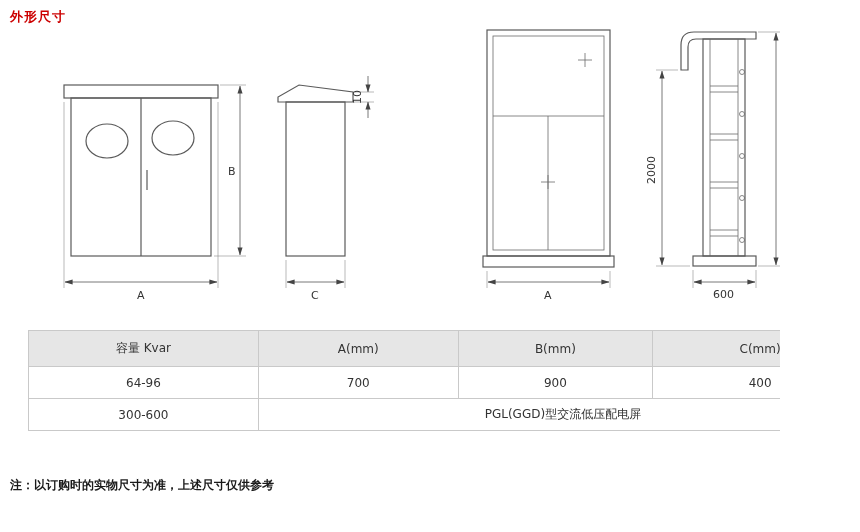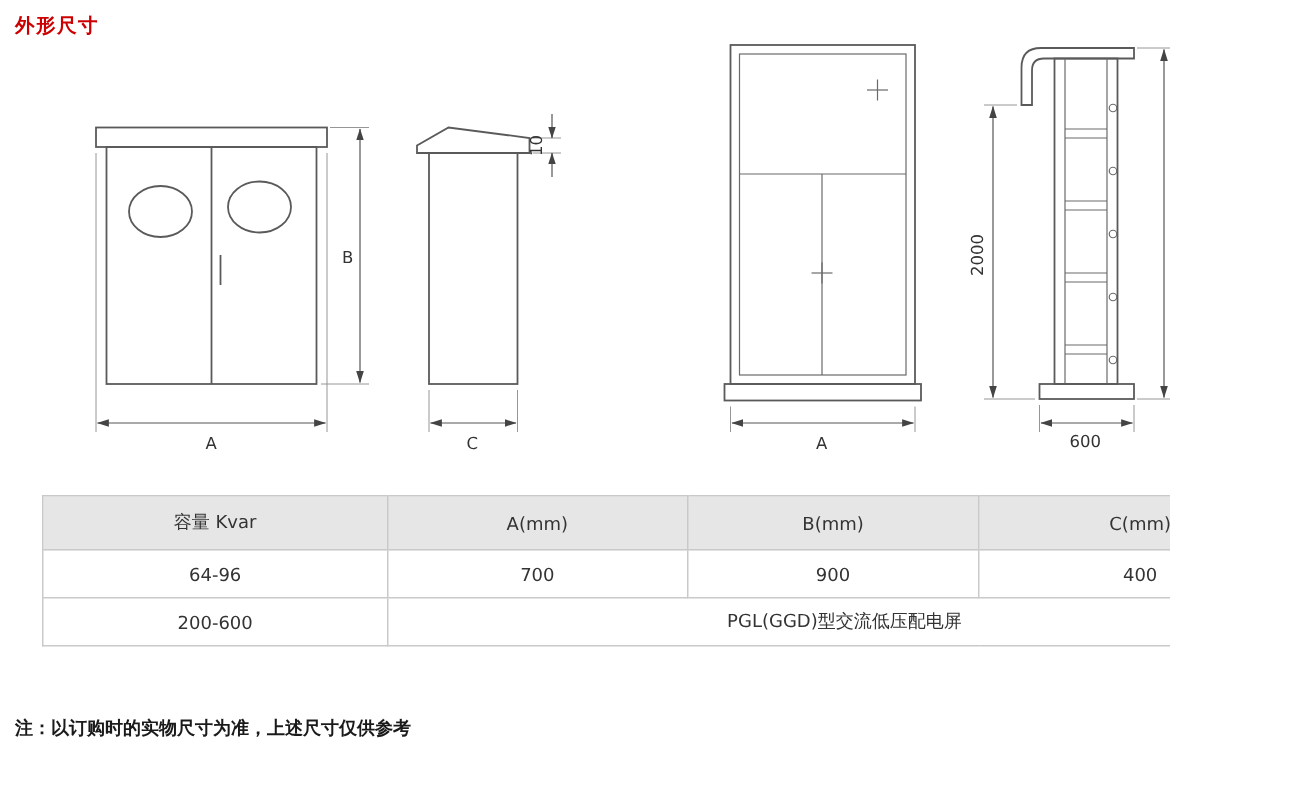--- a/index.html
+++ b/index.html
@@ -140,21 +140,21 @@
         </tr>
       </thead>
       <tbody>
         <tr>
           <td>64-96</td>
           <td>700</td>
           <td>900</td>
           <td>400</td>
         </tr>
         <tr>
-          <td>200-600</td>
+          <td>300-600</td>
           <td colspan="3">PGL(GGD)型交流低压配电屏</td>
         </tr>
       </tbody>
     </table>
   </div>
 
   <div class="note">注：以订购时的实物尺寸为准，上述尺寸仅供参考</div>
 
 </div>
 

